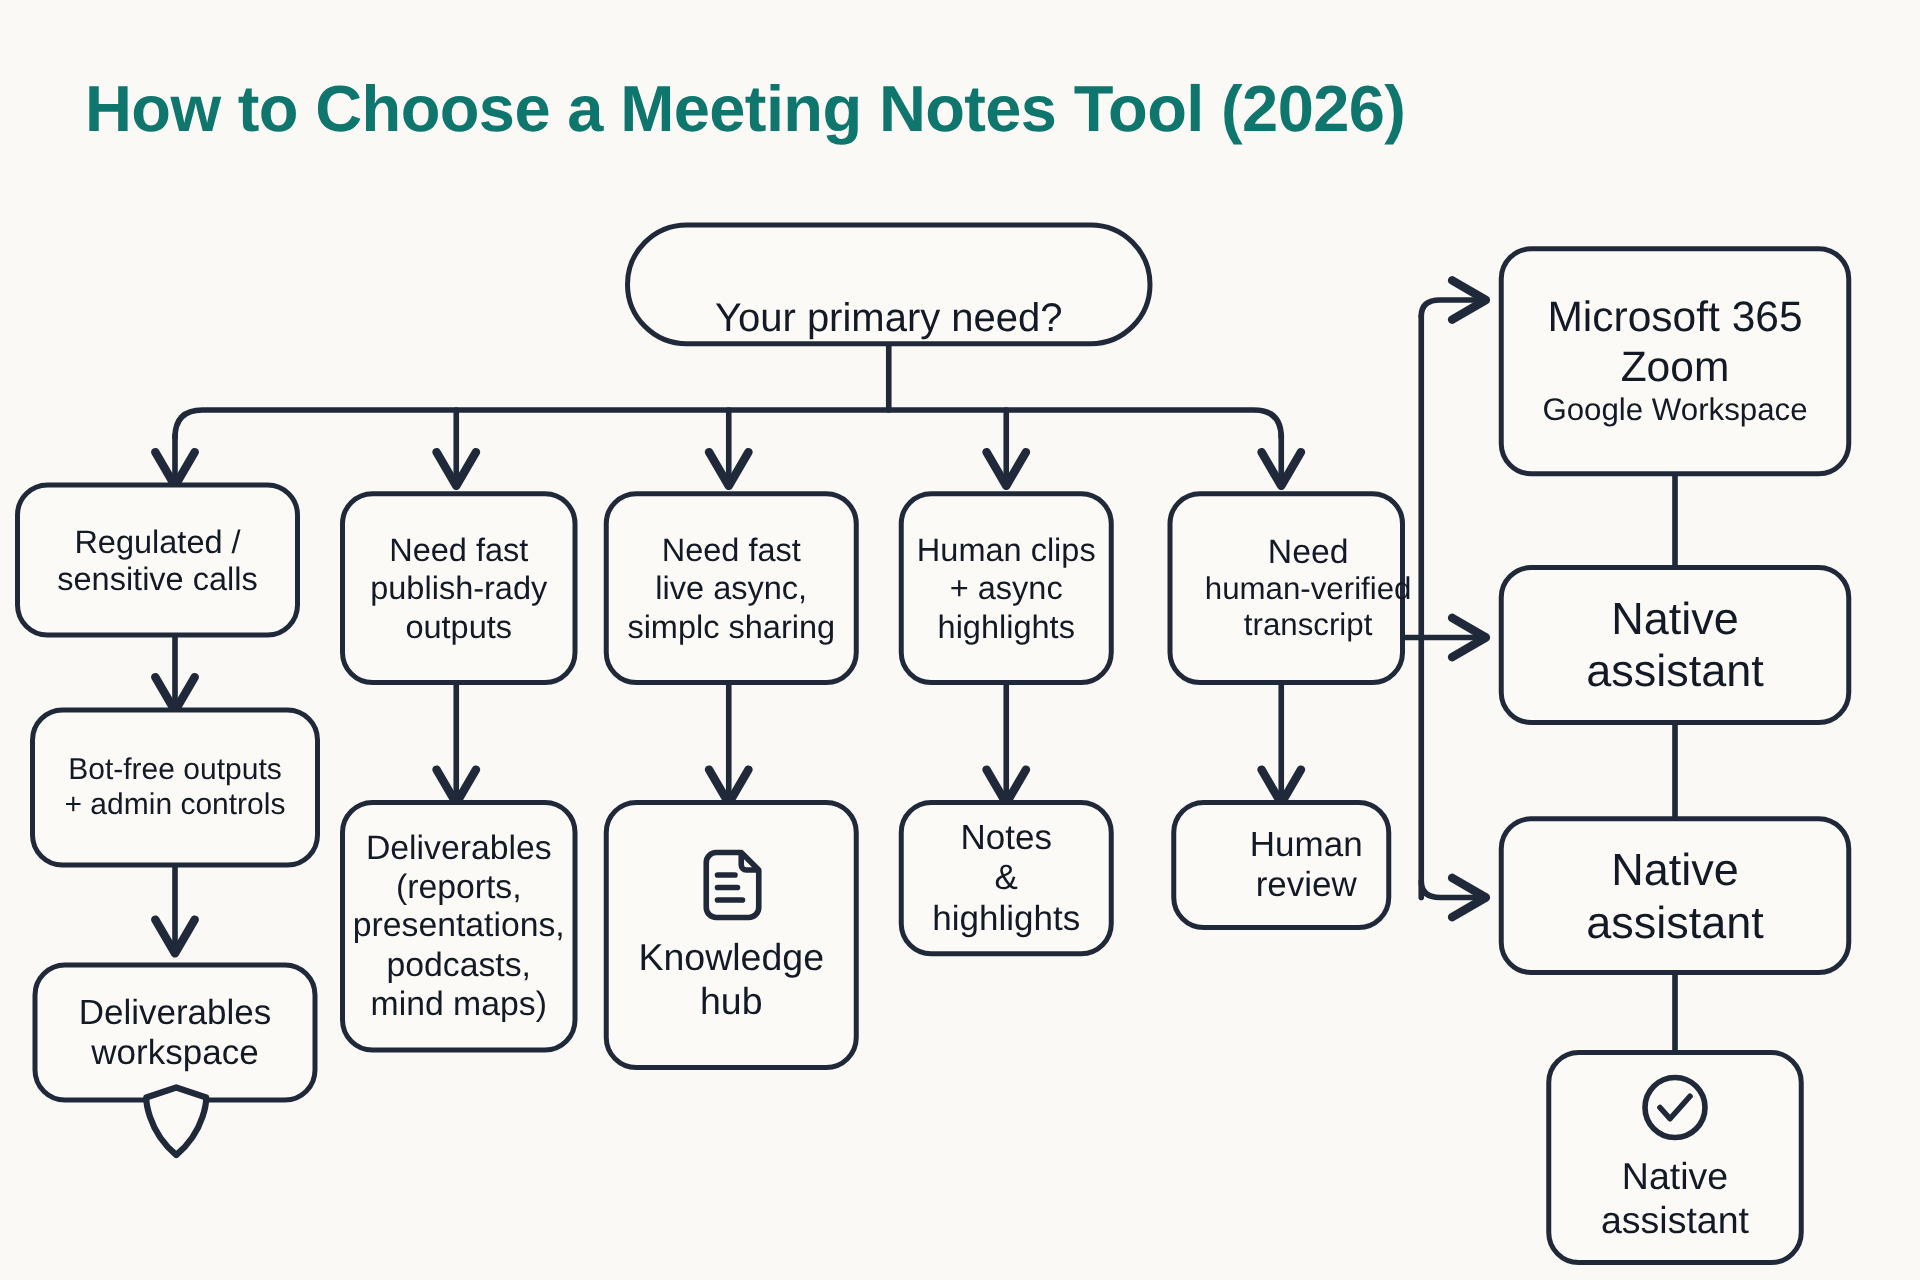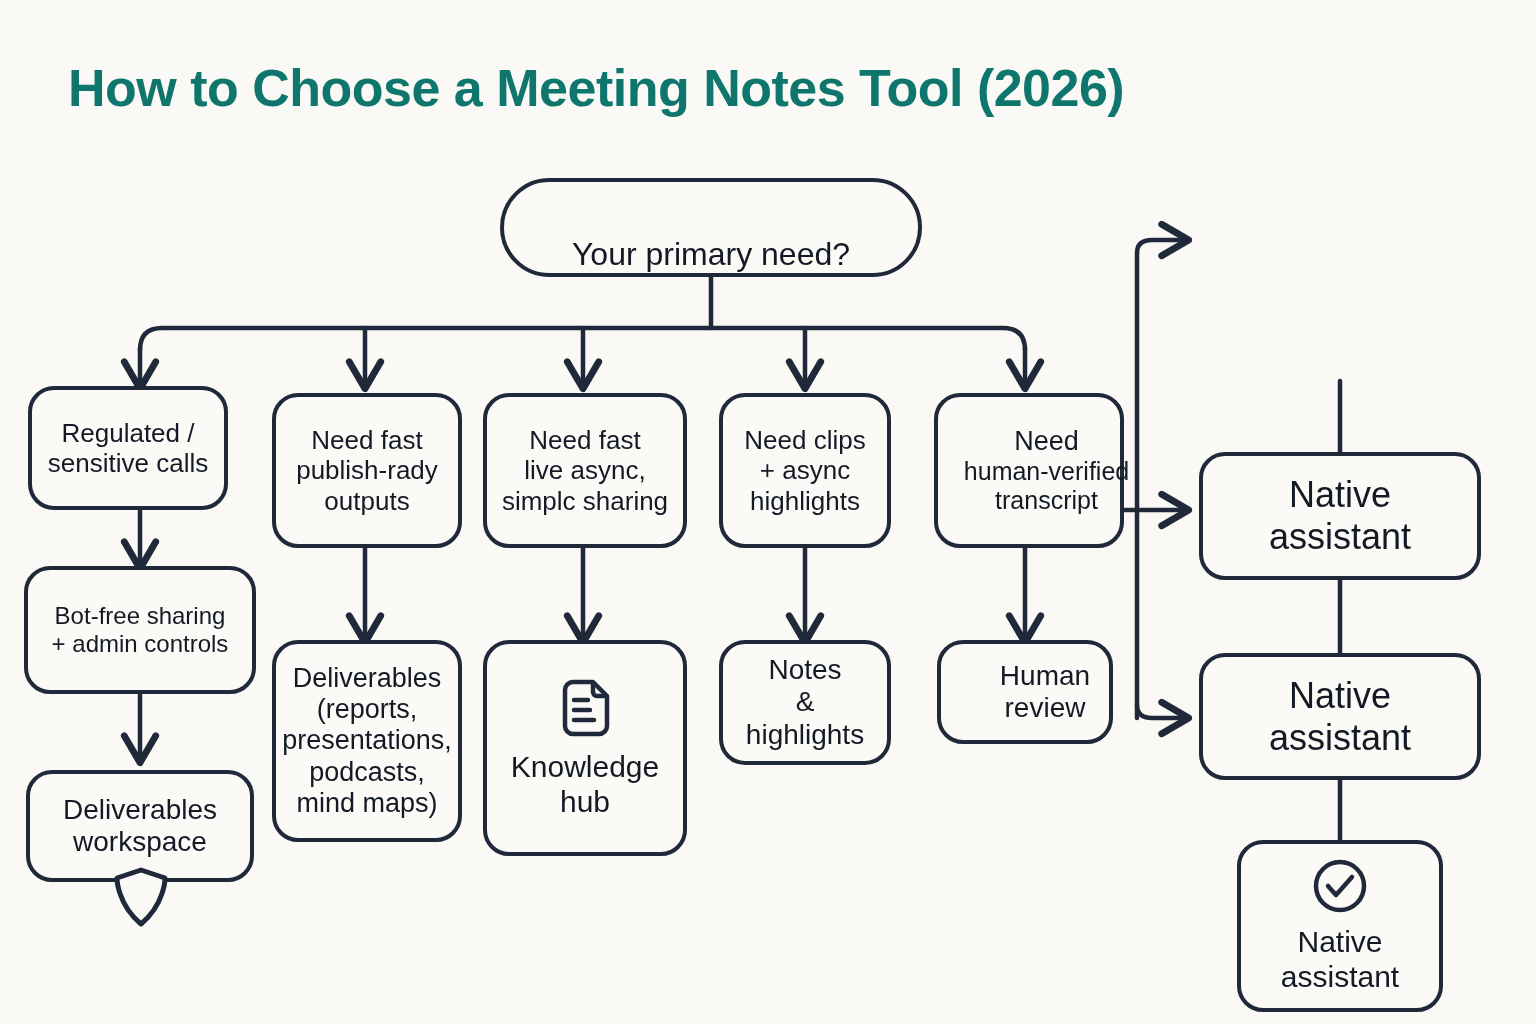--- a/index.html
+++ b/index.html
@@ -114,51 +114,51 @@
       <path d="M1340,381 L1340,452"></path>
       <path d="M1340,580 L1340,653"></path>
       <path d="M1340,780 L1340,840"></path>
     </g>
   </svg>
 
   <div class="node pill t32" style="left:500px;top:178px;width:422px;height:99px;">
     <span class="ln">Your primary need?</span>
   </div>
 
-  <div class="node t26" style="left:28px;top:386px;width:200px;height:124px;">
+  <div class="node t26" style="left:12px;top:386px;width:228px;height:124px;">
     <span class="ln">Regulated /</span>
     <span class="ln">sensitive calls</span>
   </div>
 
   <div class="node t26" style="left:272px;top:393px;width:190px;height:155px;">
     <span class="ln">Need fast</span>
     <span class="ln">publish-rady</span>
     <span class="ln">outputs</span>
   </div>
 
   <div class="node t26" style="left:483px;top:393px;width:204px;height:155px;">
     <span class="ln">Need fast</span>
     <span class="ln">live async,</span>
     <span class="ln">simplc sharing</span>
   </div>
 
   <div class="node t26" style="left:719px;top:393px;width:172px;height:155px;">
-    <span class="ln">Need clips</span>
+    <span class="ln">Human clips</span>
     <span class="ln">+ async</span>
     <span class="ln">highlights</span>
   </div>
 
   <div class="node t26" style="left:934px;top:393px;width:190px;height:155px;padding-left:35px;">
     <span class="ln t27">Need</span>
     <span class="ln t25">human-verified</span>
     <span class="ln t25">transcript</span>
   </div>
 
   <div class="node t24" style="left:24px;top:566px;width:232px;height:128px;">
-    <span class="ln">Bot-free sharing</span>
+    <span class="ln">Bot-free outputs</span>
     <span class="ln">+ admin controls</span>
   </div>
 
   <div class="node t28" style="left:26px;top:770px;width:228px;height:112px;">
     <span class="ln">Deliverables</span>
     <span class="ln">workspace</span>
   </div>
   <svg id="shield-badge" style="left:111px;top:866px;" width="60" height="62" viewBox="0 0 60 62" xmlns="http://www.w3.org/2000/svg">
     <path d="M30,4 L54,12 C54,12 54,38 30,58 C6,38 6,12 6,12 Z" fill="#fbfaf6" stroke="#20293a" stroke-width="5" stroke-linejoin="round" stroke-linecap="round"></path>
   </svg>
@@ -185,20 +185,25 @@
     <span class="ln">Notes</span>
     <span class="ln">&amp;</span>
     <span class="ln">highlights</span>
   </div>
 
   <div class="node t28" style="left:937px;top:640px;width:176px;height:104px;padding-left:40px;">
     <span class="ln">Human</span>
     <span class="ln">review</span>
   </div>
 
+  <div class="node" style="left:1199px;top:197px;width:282px;height:184px;">
+    <span class="ln t34">Microsoft 365</span>
+    <span class="ln t34">Zoom</span>
+    <span class="ln t25">Google Workspace</span>
+  </div>
 
   <div class="node t36" style="left:1199px;top:452px;width:282px;height:128px;">
     <span class="ln">Native</span>
     <span class="ln">assistant</span>
   </div>
 
   <div class="node t36" style="left:1199px;top:653px;width:282px;height:127px;">
     <span class="ln">Native</span>
     <span class="ln">assistant</span>
   </div>

